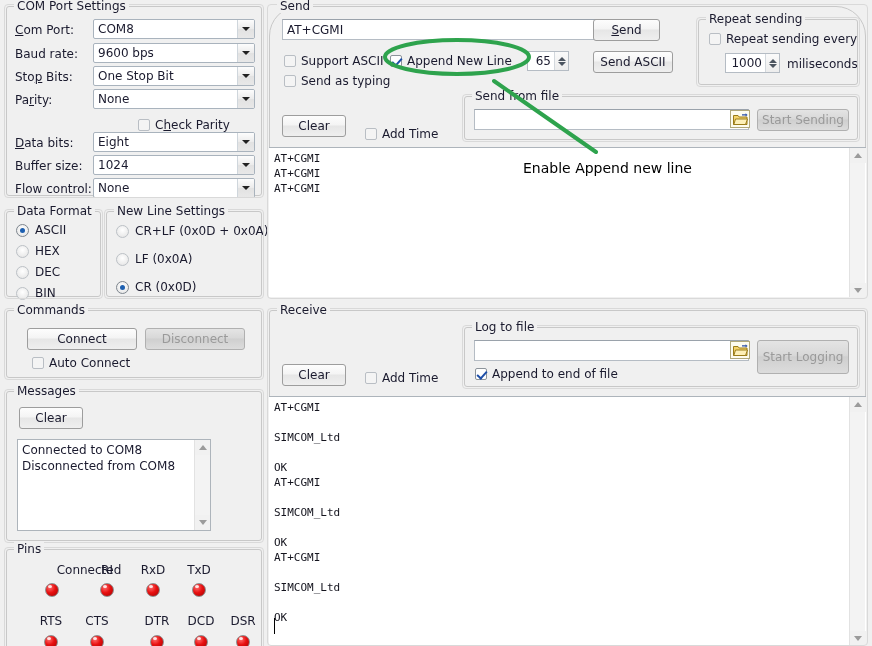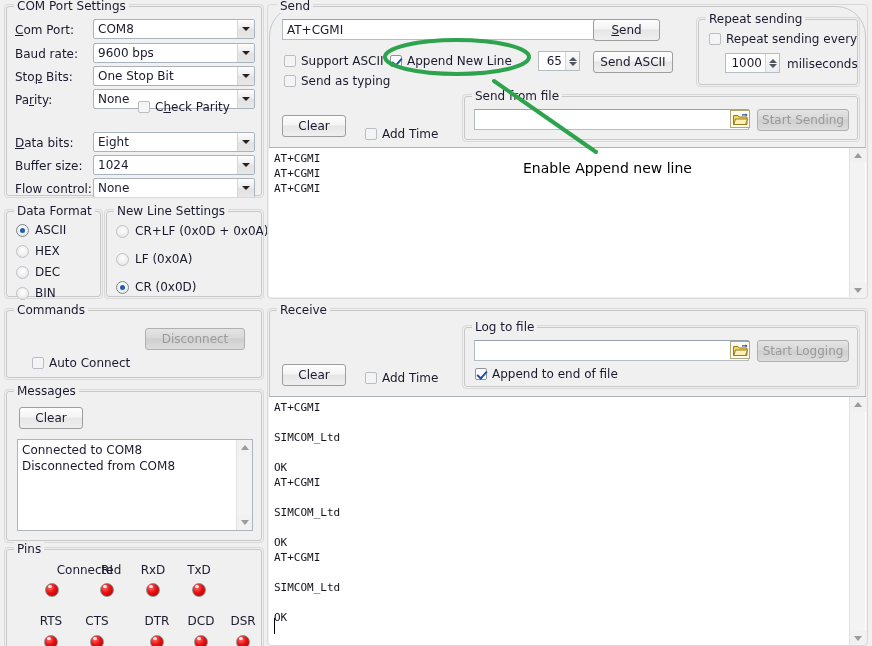--- a/index.html
+++ b/index.html
@@ -291,21 +291,21 @@
     </div>
 
     <span class="lbl" style="left:8px; top:86px;">Pa<u>r</u>ity:</span>
     <div class="combo" style="left:86px; top:82px; width:162px;">
       <span class="cval">None</span>
       <span class="carrow">
           <i></i>
         </span>
     </div>
 
-    <div class="chk" style="left:95px; top:93px;padding-left:36px;">
+    <div class="chk" style="left:95px; top:111px;padding-left:36px;">
       <span class="box"></span>
       <span class="ctxt">C<u>h</u>eck Parity</span>
     </div>
 
     <span class="lbl" style="left:8px; top:129px;"><u>D</u>ata bits:</span>
     <div class="combo" style="left:86px; top:125px; width:162px;">
       <span class="cval">Eight</span>
       <span class="carrow">
           <i></i>
         </span>
@@ -359,35 +359,38 @@
       <span class="rtxt">LF (0x0A)</span>
     </div>
     <div class="rad on" style="left:9px; top:68px;">
       <span class="circ"></span>
       <span class="rtxt">CR (0x0D)</span>
     </div>
   </div>
 
   <div class="group" style="left:6px; top:310px; width:256px; height:68px;padding-left:21px;">
     <span class="gtitle">Commands</span>
+    <div class="btn" style="left:20px; top:17px; width:110px; height:22px;">
+      <span>Connect</span>
+    </div>
     <div class="btn disabled" style="left:138px; top:17px; width:100px; height:22px;">
       <span>Disconnect</span>
     </div>
     <div class="chk" style="left:25px; top:45px;">
       <span class="box"></span>
       <span class="ctxt">Auto Connect</span>
     </div>
   </div>
 
   <div class="group" style="left:6px; top:391px; width:256px; height:150px;">
     <span class="gtitle">Messages</span>
     <div class="btn" style="left:12px; top:15px; width:64px; height:22px;">
       <span>Clear</span>
     </div>
-    <div class="logarea" style="left:10px; top:47px; width:236px; height:92px;">
+    <div class="logarea" style="left:10px; top:47px; width:194px; height:92px;">
       <div class="listtext" id="messages-text">Connected to COM8
 Disconnected from COM8</div>
       <div class="vscroll" style="right:0; top:0; height:90px;">
         <div class="sbtn top">
             <i></i>
           </div>
         <div class="sbtn bot">
             <i></i>
           </div>
       </div>
@@ -436,21 +439,21 @@
     </div>
     <div class="chk on" style="left:120px; top:47px;">
       <span class="box"></span>
       <span class="ctxt">Append New Line</span>
     </div>
     <div class="chk" style="left:14px; top:67px;">
       <span class="box"></span>
       <span class="ctxt">Send as typing</span>
     </div>
 
-    <div class="spin" style="left:268px; top:44px; width:42px;">
+    <div class="spin" style="left:257px; top:44px; width:42px;">
       <span class="sval">65</span>
       <span class="sarrows">
           <i class="up"></i>
           <i class="dn"></i>
         </span>
     </div>
     <div class="btn" style="left:323px; top:44px; width:80px; height:22px;">
       <span>Send ASCII</span>
     </div>
 
@@ -526,21 +529,21 @@
       <div class="tinput" style="left:9px; top:12px; width:275px; height:21px;">
         <span placeholder=""></span>
       </div>
       <div class="folderbtn" style="left:265px; top:13px;">
         <svg width="15" height="13" viewBox="0 0 15 13" aria-hidden="true">
           <path d="M0.5 2.5 L5 2.5 L6.2 4 L14 4 L14 11.5 L0.5 11.5 Z" fill="#f4d36a" stroke="#9a7c18" stroke-width="1"></path>
           <path d="M2.5 6 L14.5 6 L12.5 11.5 L0.8 11.5 Z" fill="#fdf0b8" stroke="#9a7c18" stroke-width="1"></path>
           <path d="M9 1.2 L12.6 1.2 L12.6 0.2 L14.6 1.9 L12.6 3.4 L12.6 2.4 L9 2.4 Z" fill="#2a4fa8"></path>
         </svg>
       </div>
-      <div class="btn disabled" style="left:292px; top:12px; width:92px; height:22px;">
+      <div class="btn disabled" style="left:292px; top:12px; width:92px; height:34px;">
         <span>Start Logging</span>
       </div>
       <div class="chk on" style="left:10px; top:39px;">
         <span class="box"></span>
         <span class="ctxt">Append to end of file</span>
       </div>
     </div>
 
     <div class="logarea" style="left:-1px; top:85px; width:597px; height:249px; border-left:none; border-right:none; border-bottom:none;">
       <div class="logtext" id="receive-log">AT+CGMI

